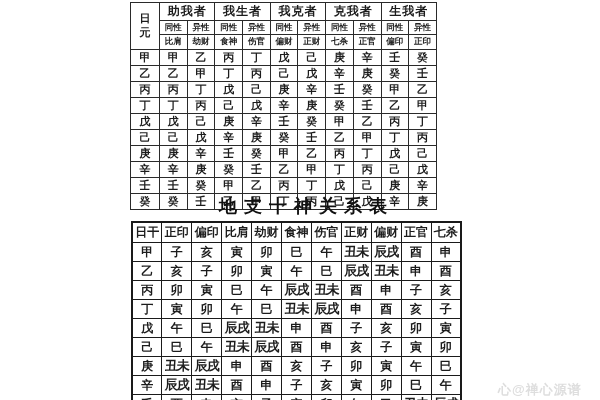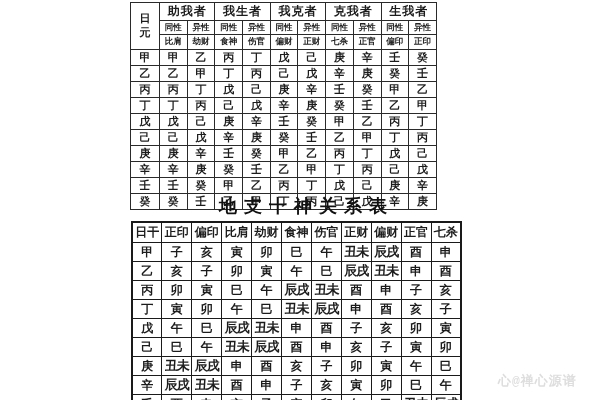--- a/index.html
+++ b/index.html
@@ -29,24 +29,24 @@
   }
 
   
   #t2{left:131px;top:221px;width:331px;border:2px solid #1a1a1a;}
   #t2 td{font-weight:bold;font-size:12px;height:17.6px;border:1.5px solid #1a1a1a;}
   #t2 .hd{height:19px;}
   #t2 .two{font-size:13px;letter-spacing:-1px;}
 
   
   #wm{
-    position:absolute;left:498px;top:372px;
+    position:absolute;left:498px;top:381px;
     font-size:13px;letter-spacing:1px;
     color:#dedede;font-weight:bold;
-    font-family:Liberation Mono, monospace;
+    font-family:Liberation Sans, sans-serif;
   }
 </style>
 </head>
 <body>
 
 <table id="t1">
     <tbody>
       <tr>
         <td class="corner" rowspan="3">日<br>元</td>
         <td class="grp" colspan="2">助我者</td>

